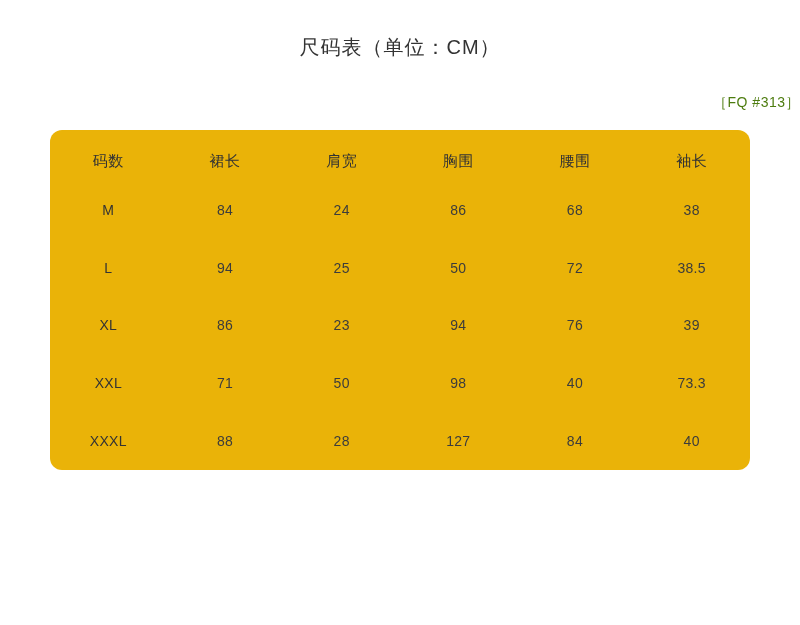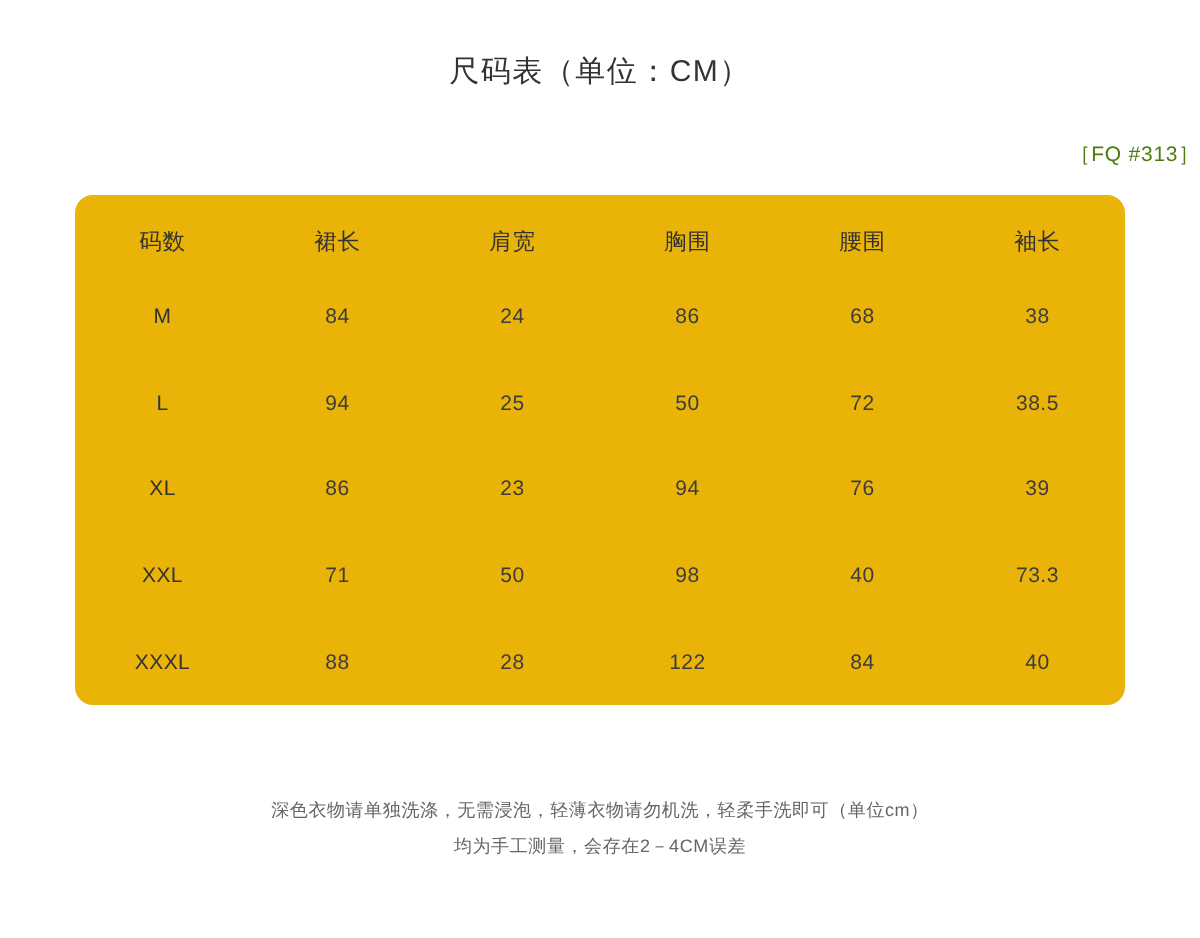--- a/index.html
+++ b/index.html
@@ -137,26 +137,22 @@
           <td>71</td>
           <td>50</td>
           <td>98</td>
           <td>40</td>
           <td>73.3</td>
         </tr>
         <tr>
           <td>XXXL</td>
           <td>88</td>
           <td>28</td>
-          <td>122</td>
+          <td>127</td>
           <td>84</td>
           <td>40</td>
         </tr>
       </tbody>
     </table>
   </div>
 
-  <div class="notes">
-    <div class="note-line">深色衣物请单独洗涤，无需浸泡，轻薄衣物请勿机洗，轻柔手洗即可（单位cm）</div>
-    <div class="note-line">均为手工测量，会存在2－4CM误差</div>
-  </div>
 
 </div>
 
 </body></html>

